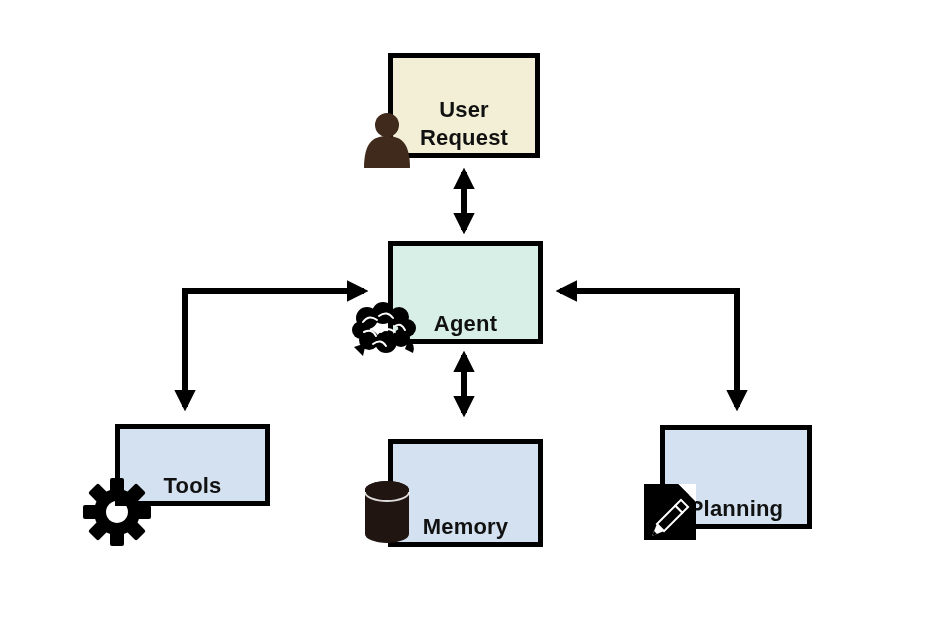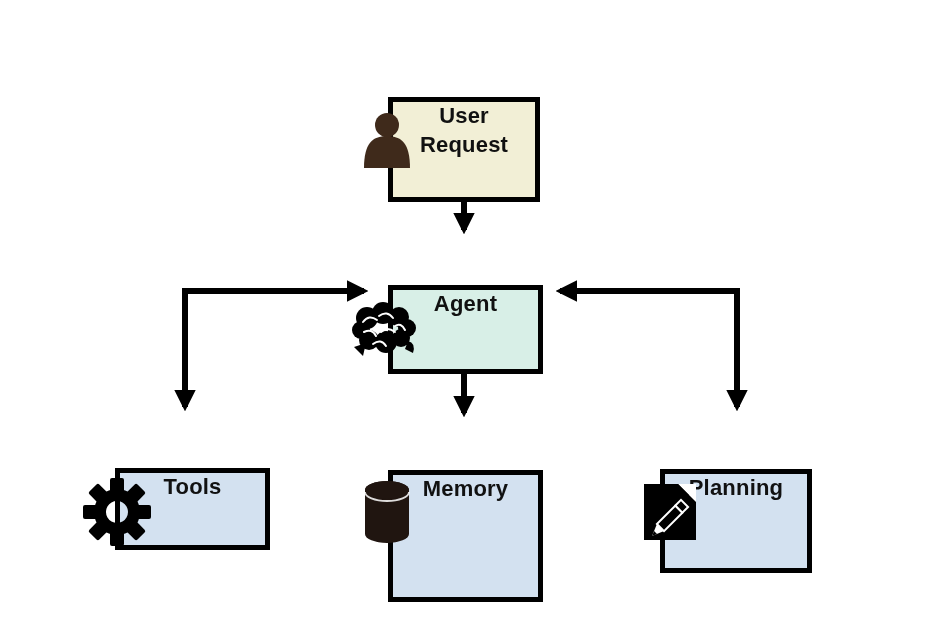--- a/index.html
+++ b/index.html
@@ -23,37 +23,36 @@
     stroke-width: 6;
     fill: none;
     stroke-linejoin: miter;
   }
   #arrowhead path { fill: var(--arrow, #000); }
   .node {
     position: absolute;
     box-sizing: border-box;
     border: 5px solid var(--border, #000);
     display: flex;
-    align-items: flex-start;
+    align-items: flex-end;
     justify-content: center;
     text-align: center;
     z-index: 2;
-    margin-top: 44px;
   }
   .node .label {
     font-weight: bold;
     font-size: 22px;
     line-height: 1.3;
     color: var(--text, #111);
     letter-spacing: 0.2px;
   }
   .node-user-request { left: 388px; top: 53px;  width: 152px; height: 105px; background: var(--user-request-fill, #F2EFD6); }
-  .node-agent        { left: 388px; top: 241px; width: 155px; height: 89px; background: var(--agent-fill, #D8EFE7); }
+  .node-agent        { left: 388px; top: 241px; width: 155px; height: 103px; background: var(--agent-fill, #D8EFE7); }
   .node-tools        { left: 115px; top: 424px; width: 155px; height: 82px; background: var(--tools-fill, #D3E1F0); }
-  .node-memory       { left: 388px; top: 426px; width: 155px; height: 132px; background: var(--memory-fill, #D3E1F0); }
+  .node-memory       { left: 388px; top: 439px; width: 155px; height: 108px; background: var(--memory-fill, #D3E1F0); }
   .node-planning     { left: 660px; top: 425px; width: 152px; height: 104px; background: var(--planning-fill, #D3E1F0); }
   .icon { position: absolute; z-index: 3; }
   .icon-person   { left: 358px; top: 110px; }
   .icon-brain    { left: 350px; top: 301px; }
   .icon-gear     { left: 82px;  top: 476px; }
   .icon-database { left: 360px; top: 476px; }
   .icon-note     { left: 642px; top: 476px; }
   .person-fill   { fill: var(--person-icon, #3F2A1B); }
   .black-fill    { fill: var(--border, #000); }
   .db-fill       { fill: var(--database-icon, #201510); }

